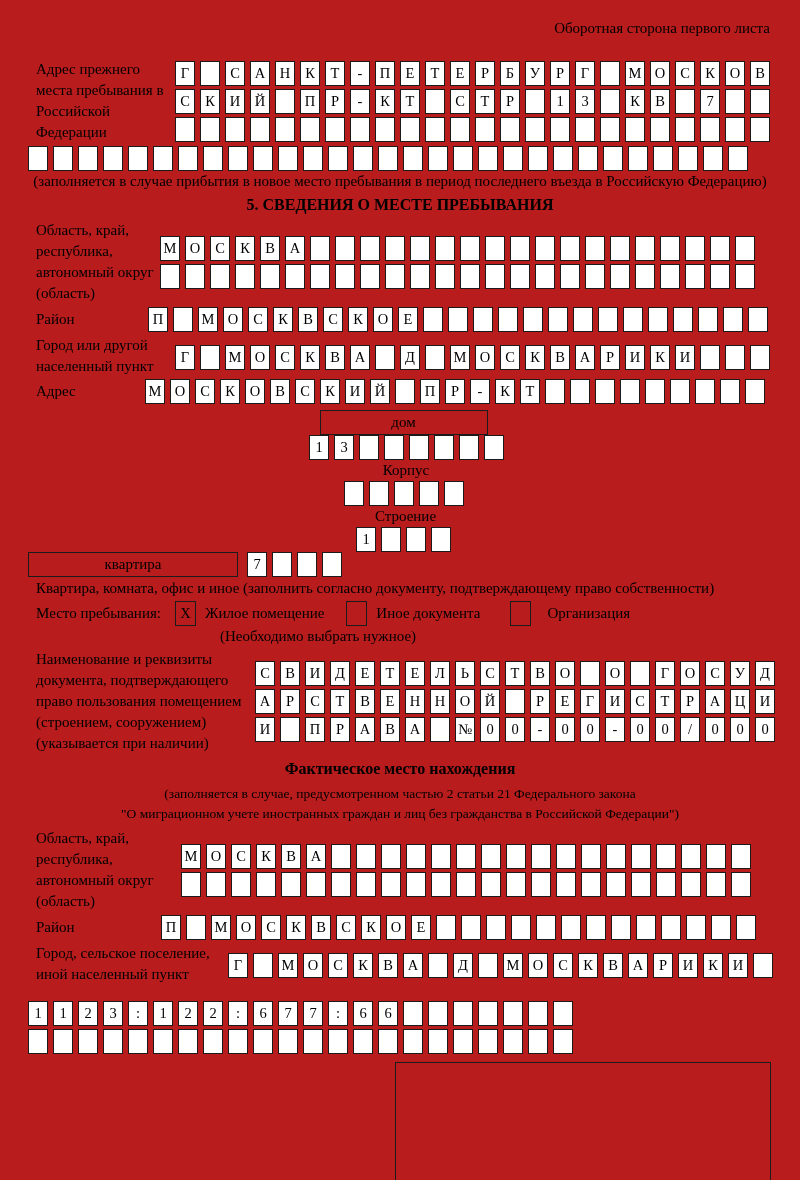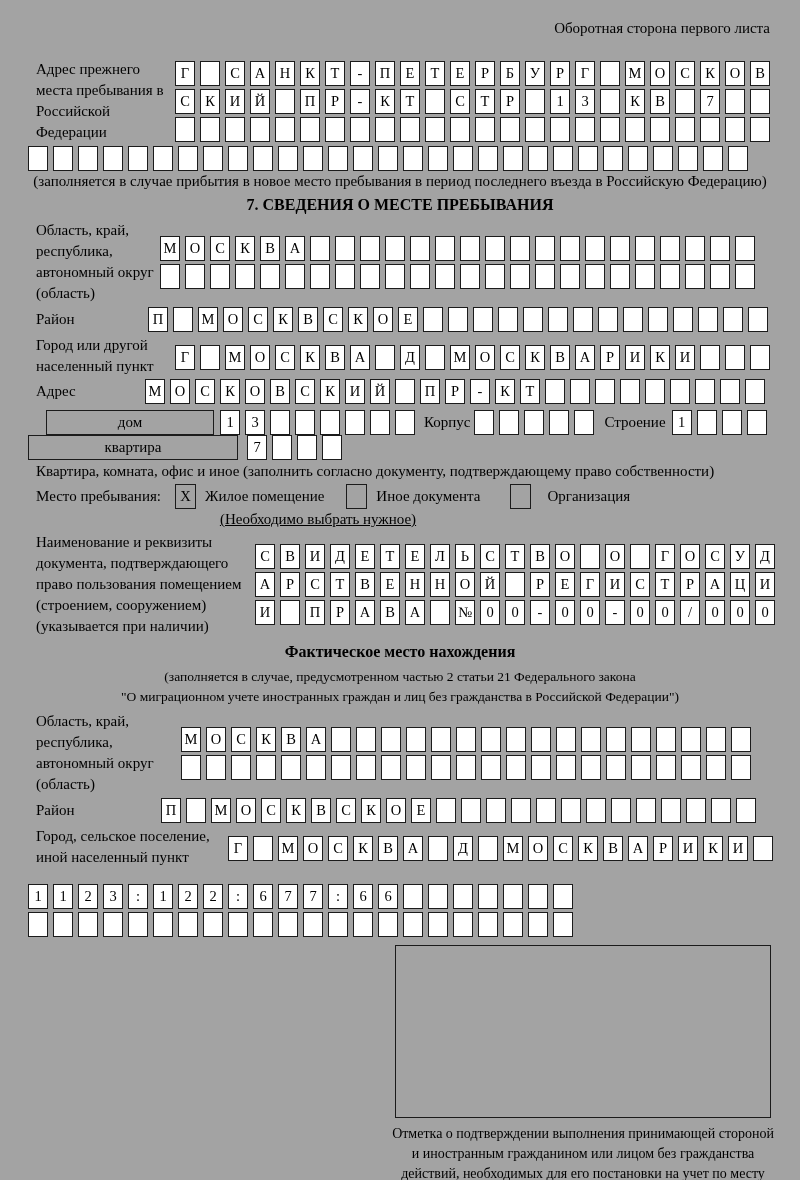--- a/index.html
+++ b/index.html
@@ -1,18 +1,18 @@
 <!DOCTYPE html>
 <html><head>
 <meta charset="utf-8">
 <style>
   html,body{margin:0;padding:0;background:#fff;}
   .page{
     width:800px;height:1180px;box-sizing:border-box;
-    padding:16px 28px 0 28px;background:#a3a3a3;color:#000;
+    padding:16px 28px 0 28px;background:#b91c1c;color:#000;
     font-family:"Liberation Serif",serif;overflow:hidden;position:relative;
   }
   .hdr{text-align:right;font-size:15px;margin:4px 2px 22px 0;}
   .lbl{font-size:15px;line-height:21px;padding-left:8px;box-sizing:border-box;}
   .block{display:flex;align-items:center;}
   .rows{display:flex;flex-direction:column;gap:3px;}
   .cells{display:flex;gap:5px;}
   .cell{
     flex:0 0 20px;width:20px;height:25px;box-sizing:border-box;
     border:1.7px solid #1b1b1b;display:flex;align-items:center;justify-content:center;
@@ -38,21 +38,21 @@
   .w147{flex:0 0 147px;}
   .w132{flex:0 0 132px;}
   .w120{flex:0 0 120px;}
   .w117{flex:0 0 117px;}
   .w227{flex:0 0 227px;}
   .w153{flex:0 0 153px;}
   .w133{flex:0 0 133px;}
   .w200{flex:0 0 200px;}
   .mt2{margin-top:2px;}.mt3{margin-top:3px;}.mt4{margin-top:4px;}.mt6{margin-top:6px;}.mt8{margin-top:8px;}
   .note-house{margin:3px 0 3px 8px;}
-  .stay-note{width:580px;text-align:center;margin-top:2px;text-decoration:underline;}
+  .stay-note{width:580px;text-align:center;margin-top:2px;}
   .fact-note{font-size:13.5px;line-height:20px;text-align:center;}
 </style>
 </head>
 <body>
 
 <div class="page">
 
   <div class="hdr">Оборотная сторона первого листа</div>
 
   <div class="block">
@@ -164,21 +164,21 @@
       <div class="cell"></div>
       <div class="cell"></div>
       <div class="cell"></div>
       <div class="cell"></div>
       <div class="cell"></div>
       <div class="cell"></div>
       <div class="cell"></div>
     </div>
   <div class="note center mt2">(заполняется в случае прибытия в новое место пребывания в период последнего въезда в Российскую Федерацию)</div>
 
-  <div class="sec-title">7. СВЕДЕНИЯ О МЕСТЕ ПРЕБЫВАНИЯ</div>
+  <div class="sec-title">5. СВЕДЕНИЯ О МЕСТЕ ПРЕБЫВАНИЯ</div>
 
   <div class="block">
     <div class="lbl w132">Область, край, республика, автономный округ (область)</div>
     <div class="rows">
       <div class="cells">
           <div class="cell">М</div>
           <div class="cell">О</div>
           <div class="cell">С</div>
           <div class="cell">К</div>
           <div class="cell">В</div>
@@ -316,21 +316,21 @@
         <div class="cell"></div>
         <div class="cell"></div>
         <div class="cell"></div>
         <div class="cell"></div>
         <div class="cell"></div>
         <div class="cell"></div>
         <div class="cell"></div>
       </div>
   </div>
 
-  <div class="inline-row mt6" style="margin-left:18px;">
+  <div class="inline-row mt6" style="margin-left:7px;flex-direction:column;">
     <div class="widebox" style="width:168px;">дом</div>
     <div class="cells" style="margin-left:6px;">
         <div class="cell">1</div>
         <div class="cell">3</div>
         <div class="cell"></div>
         <div class="cell"></div>
         <div class="cell"></div>
         <div class="cell"></div>
         <div class="cell"></div>
         <div class="cell"></div>

